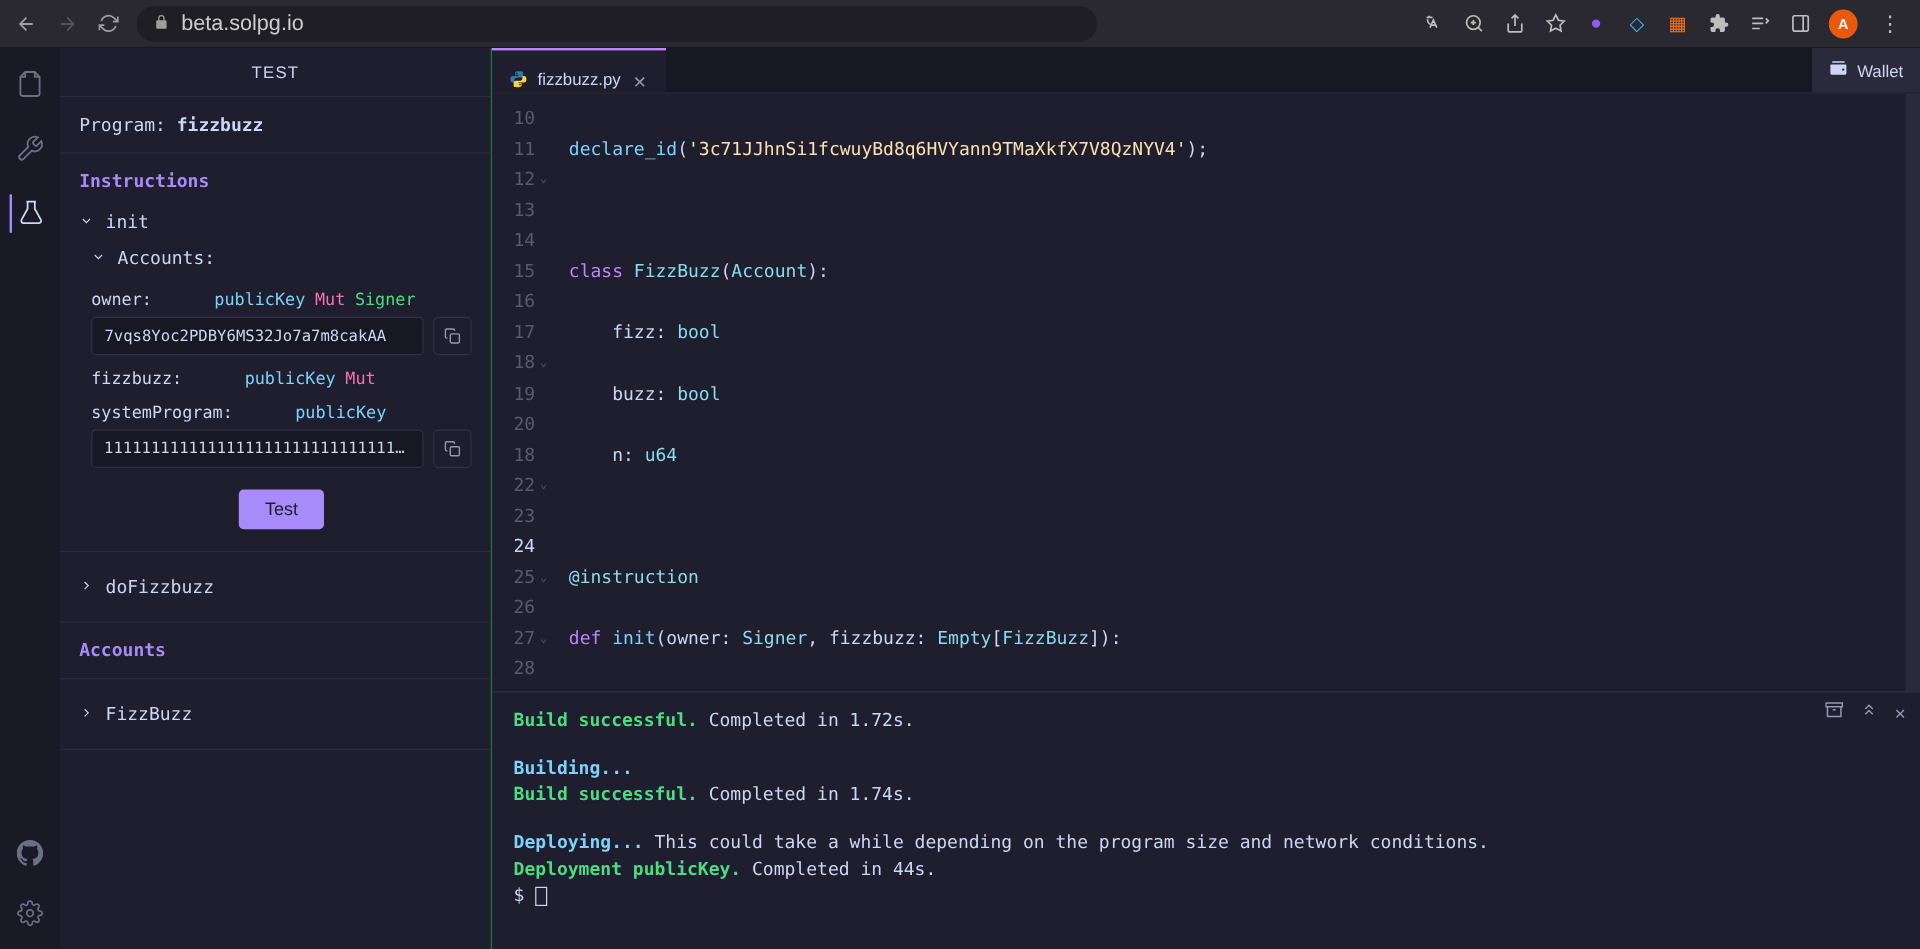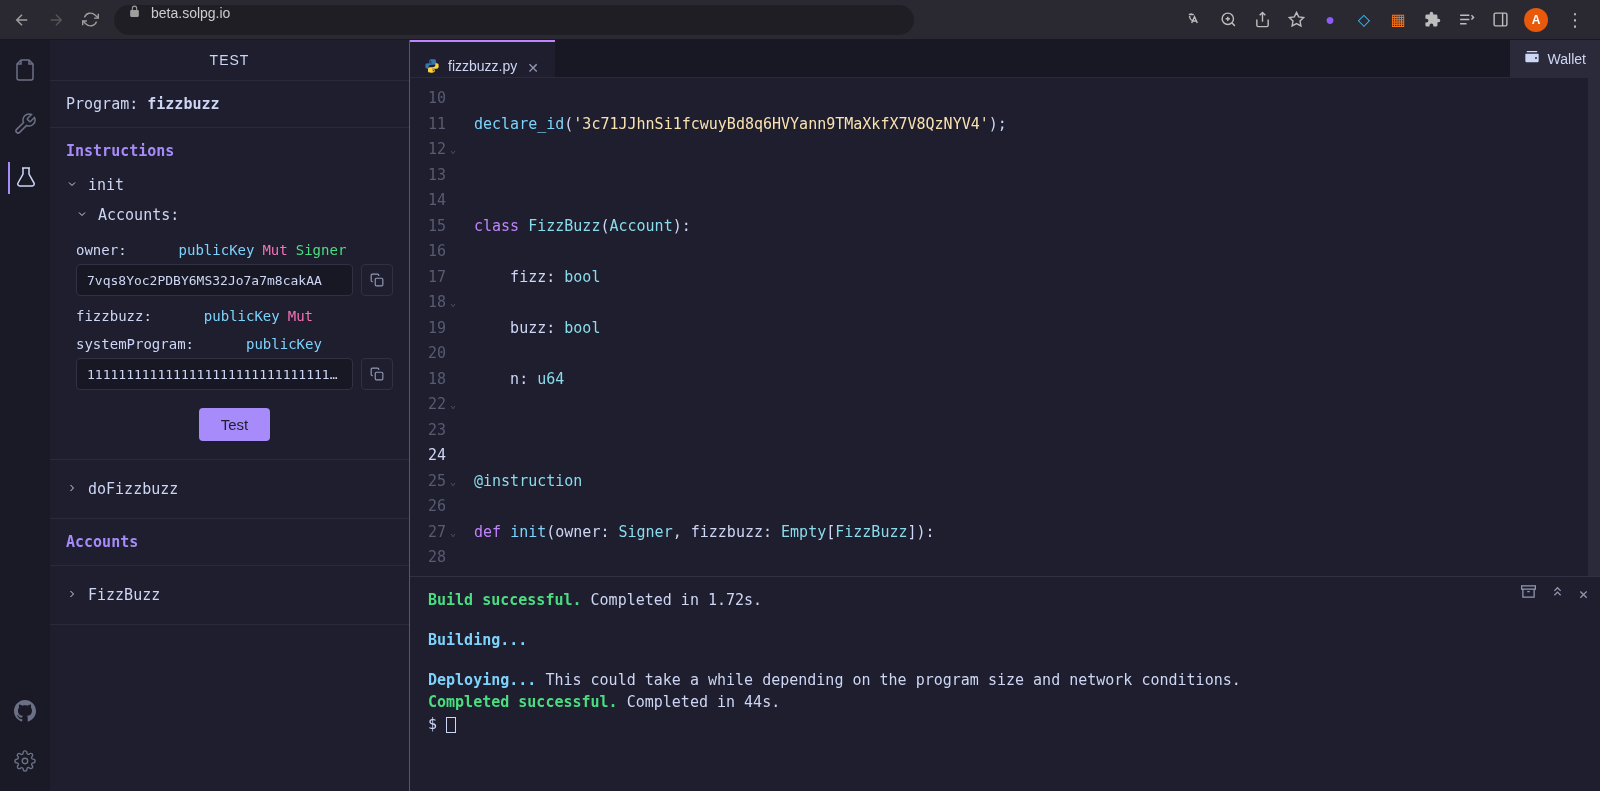--- a/index.html
+++ b/index.html
@@ -25,24 +25,25 @@
   border-bottom: 1px solid #1a1a1a;
 }
 .nav-btn { width: 20px; height: 20px; display: flex; align-items: center; justify-content: center; color: #9e9e9e; cursor: pointer; }
 .nav-btn.disabled { color: #555; }
 .url-bar {
   flex: 1;
   background: #1f1e25;
   border-radius: 20px;
   height: 30px;
   display: flex;
+  align-items: center;
   padding: 0 14px;
   gap: 10px;
   color: #ccc;
-  font-size: 14px;
+  font-size: 18px;
   max-width: 800px;
 }
 .url-lock { color: #9e9e9e; font-size: 12px; }
 .browser-actions { display: flex; align-items: center; gap: 14px; margin-left: auto; }
 .icon-btn { width: 20px; height: 20px; display: flex; align-items: center; justify-content: center; color: #bdbdbd; cursor: pointer; }
 .avatar { width: 24px; height: 24px; border-radius: 50%; background: #e8590c; color: white; display: flex; align-items: center; justify-content: center; font-size: 12px; font-weight: 600; }
 .kebab { color: #bdbdbd; font-size: 18px; cursor: pointer; padding: 0 4px; }
 
 
 .app { flex: 1; display: flex; overflow: hidden; }
@@ -415,19 +416,20 @@
               <path d="M21 8v13H3V8M1 3h22v5H1zM10 12h4"></path>
             </svg></span>
         <span><svg width="15" height="15" viewBox="0 0 24 24" fill="none" stroke="currentColor" stroke-width="2">
               <path d="M17 11l-5-5-5 5M17 18l-5-5-5 5"></path>
             </svg></span>
         <span>✕</span>
       </div>
       <div><span class="term-green">Build successful.</span><span class="term-text"> Completed in 1.72s.</span></div>
       <div style="height:18px"></div>
       <div><span class="term-blue">Building...</span></div>
+      <div><span class="term-green">Build successful.</span><span class="term-text"> Completed in 1.74s.</span></div>
       <div style="height:18px"></div>
       <div><span class="term-blue">Deploying...</span><span class="term-text"> This could take a while depending on the program size and network conditions.</span></div>
-      <div><span class="term-green">Completed successful.</span><span class="term-text"> Completed in 44s.</span></div>
+      <div><span class="term-green">Deployment publicKey.</span><span class="term-text"> Completed in 44s.</span></div>
       <div><span class="term-text">$ </span><span class="cursor-box"></span></div>
     </div>
   </div>
 </div>
 
 </body></html>

